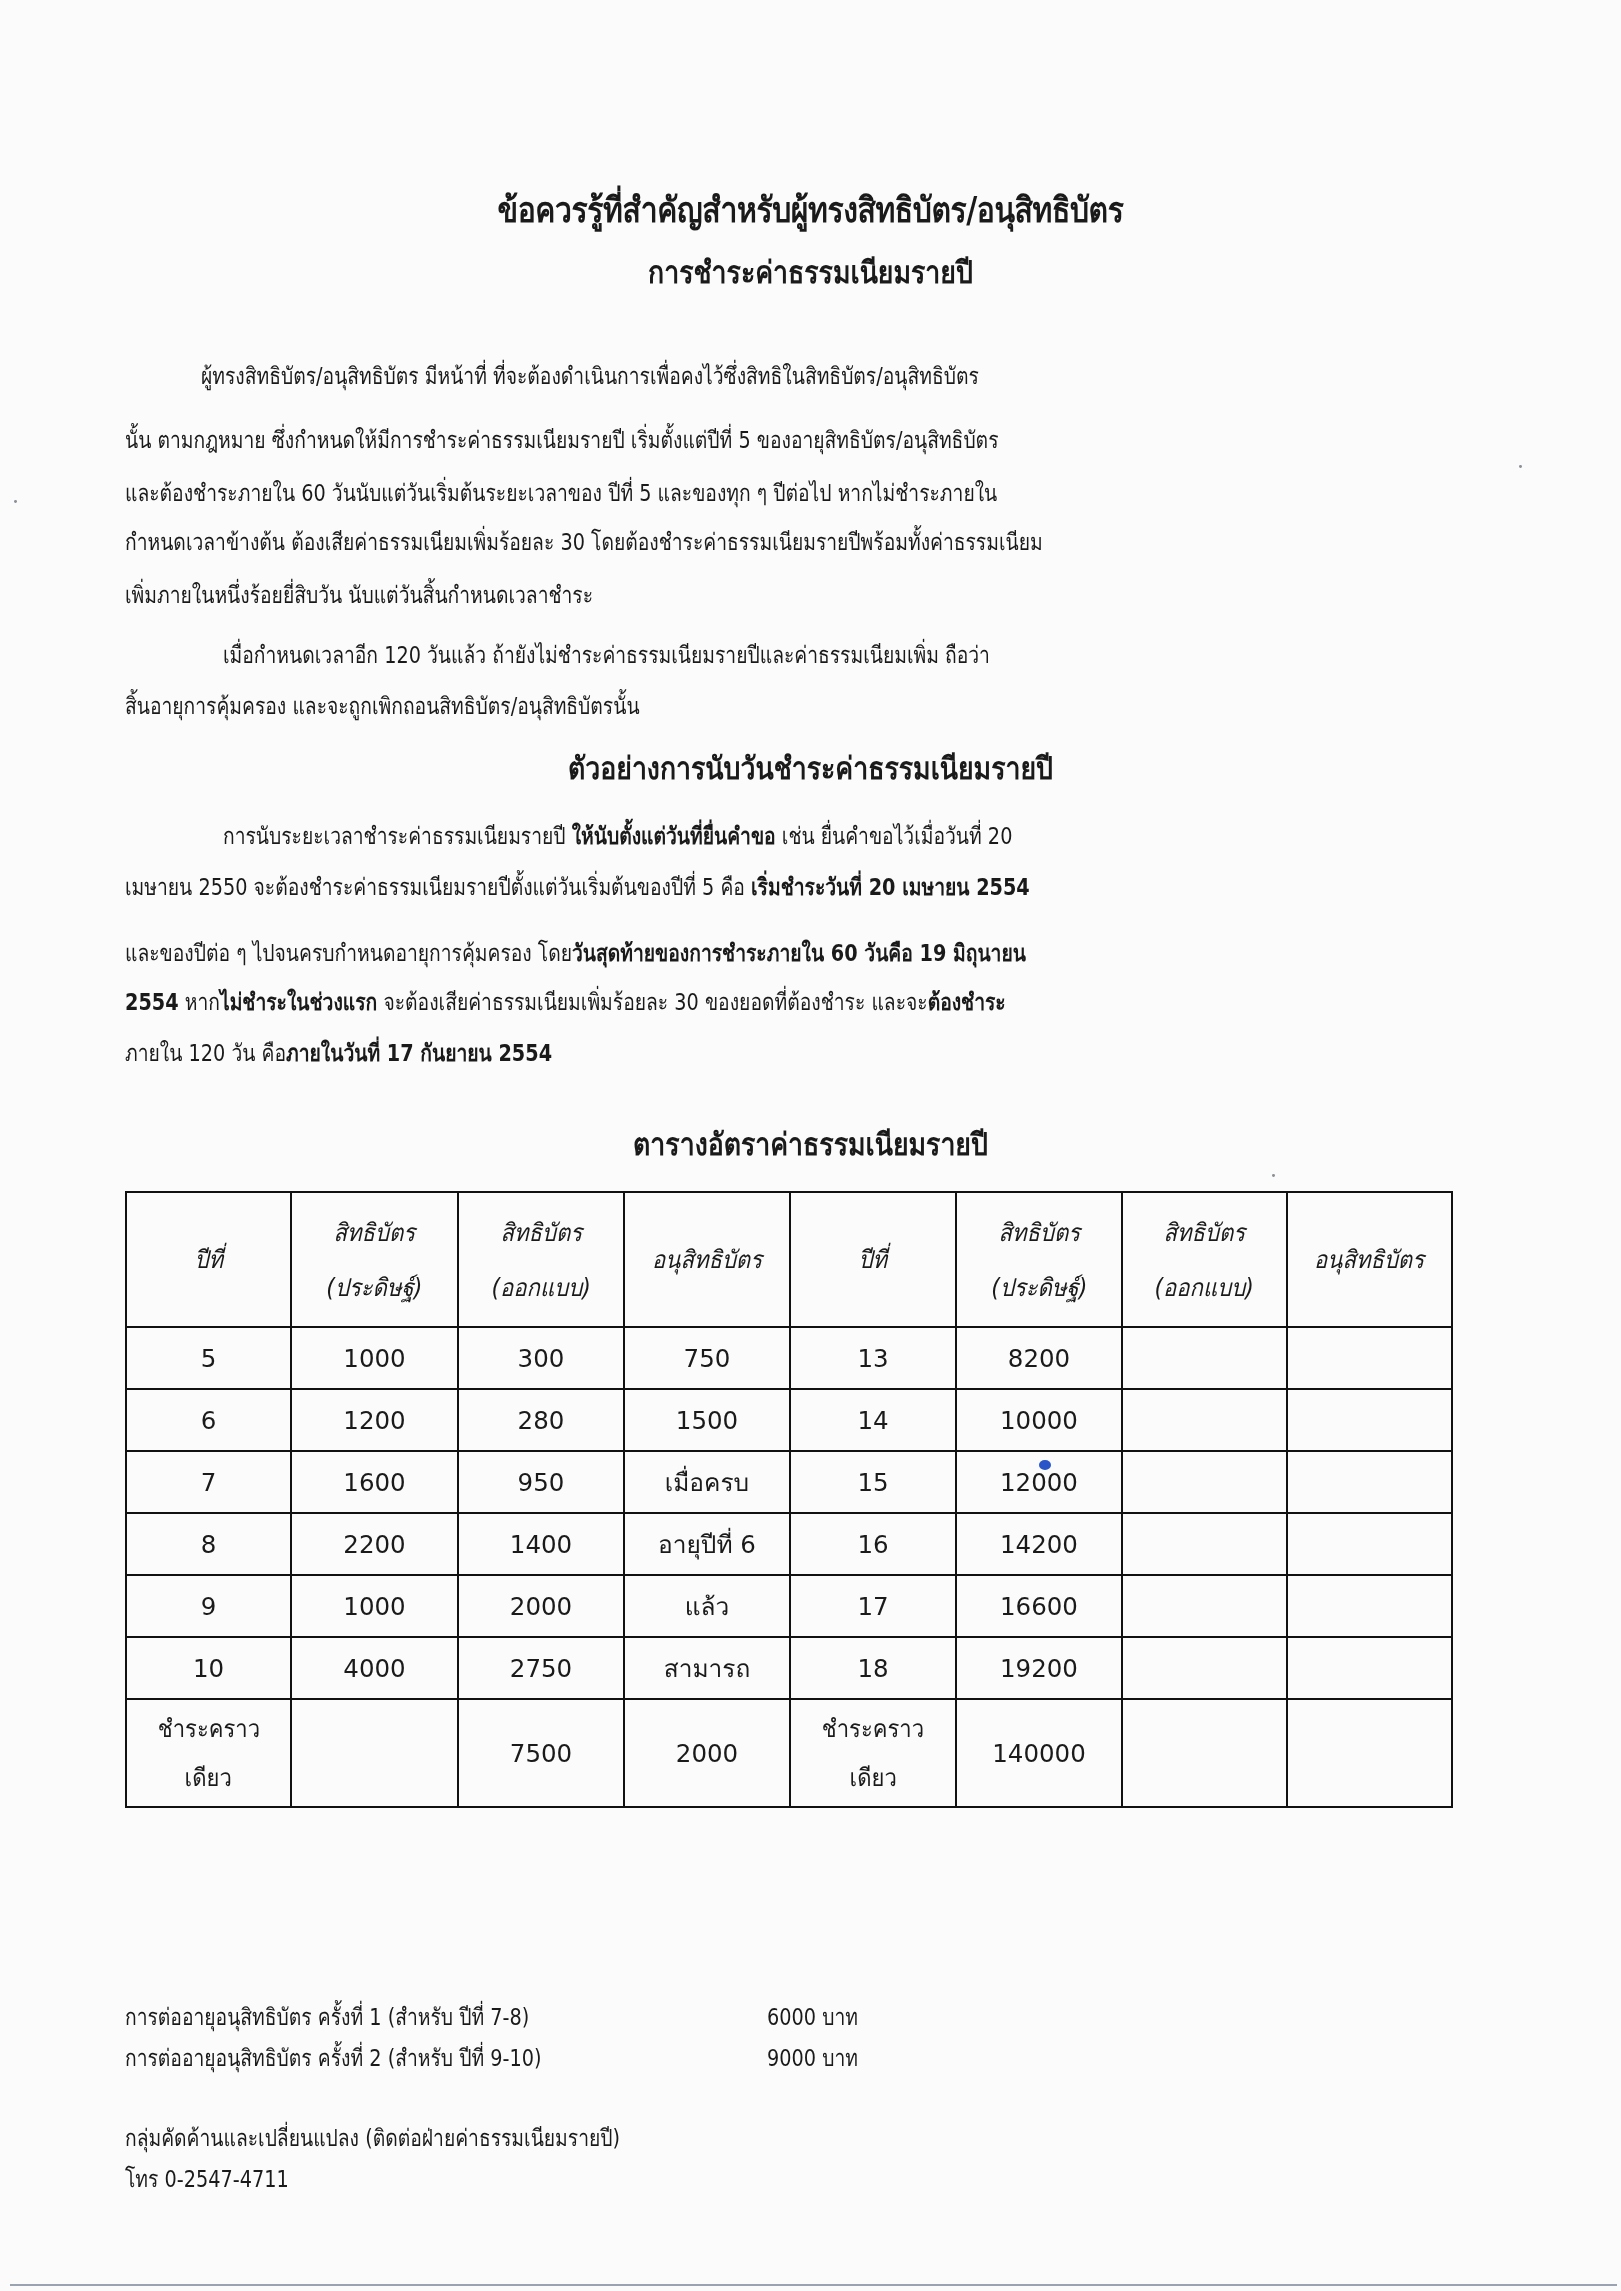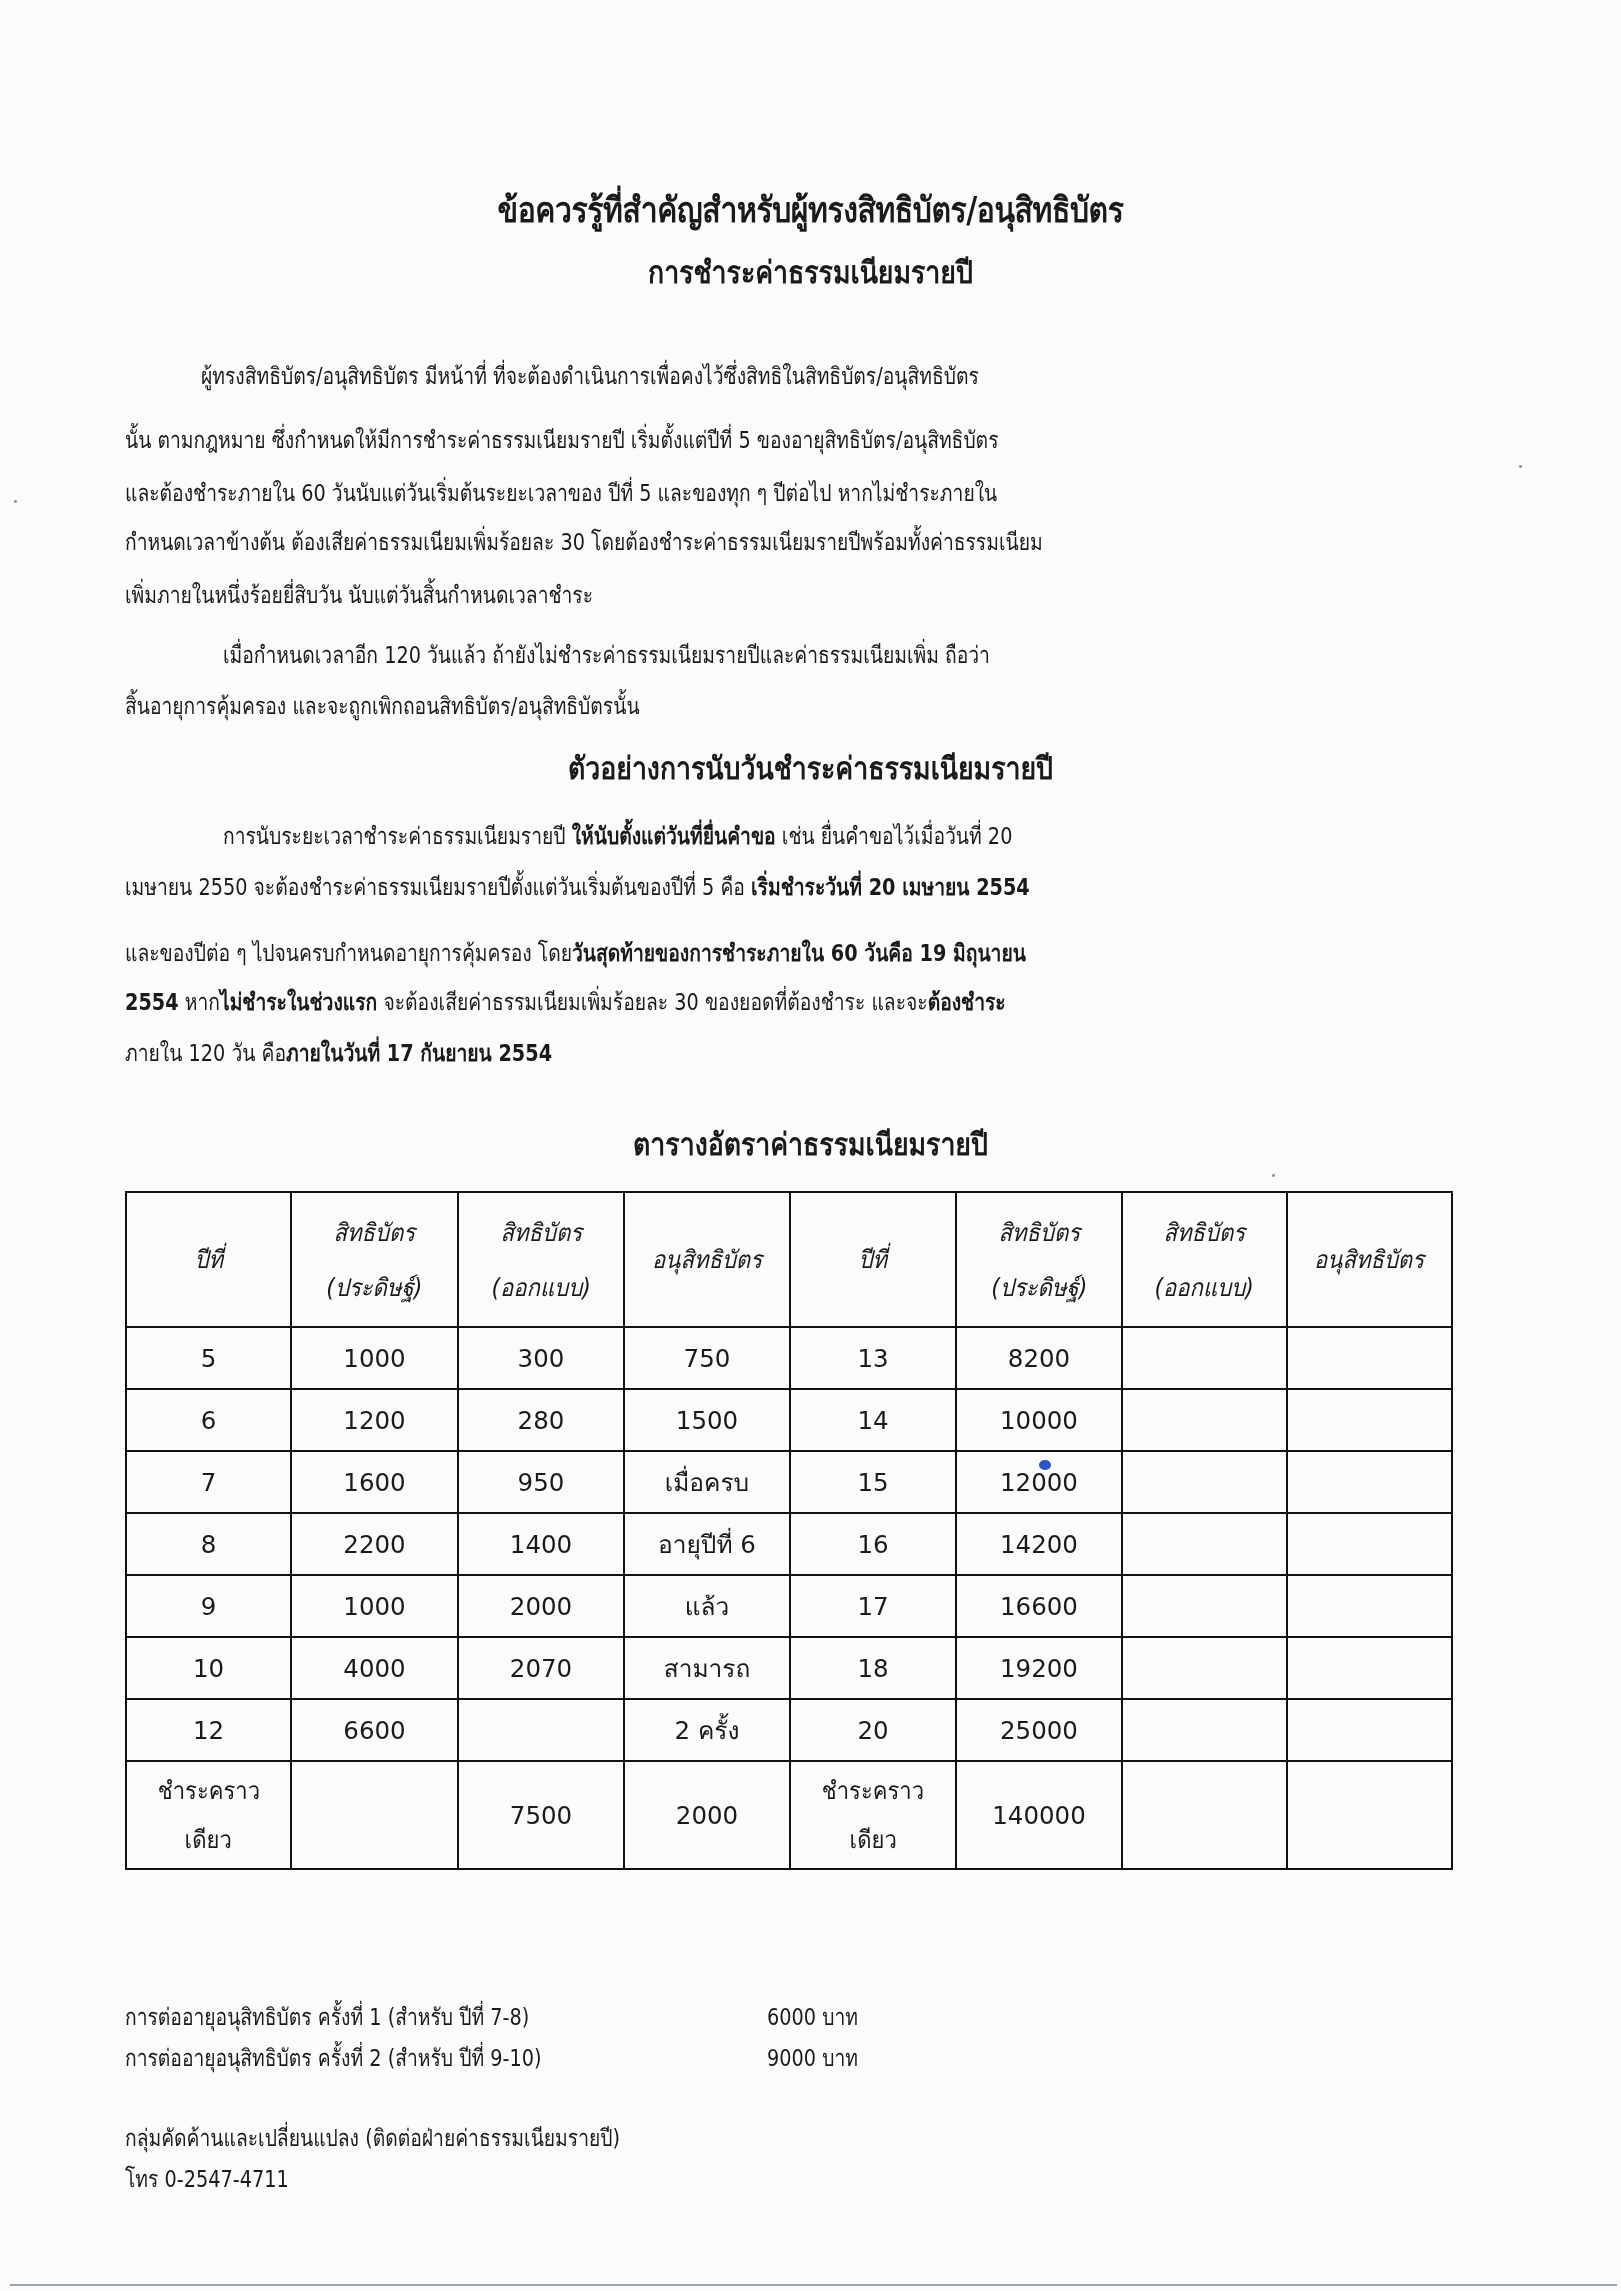--- a/index.html
+++ b/index.html
@@ -158,34 +158,24 @@
     <td>2000</td>
     <td>แล้ว</td>
     <td>17</td>
     <td>16600</td>
     <td></td>
     <td></td>
   </tr>
   <tr>
     <td>10</td>
     <td>4000</td>
-    <td>2070</td>
+    <td>2750</td>
     <td>สามารถ</td>
     <td>18</td>
     <td>19200</td>
-    <td></td>
-    <td></td>
-  </tr>
-  <tr>
-    <td>12</td>
-    <td>6600</td>
-    <td></td>
-    <td>2 ครั้ง</td>
-    <td>20</td>
-    <td>25000</td>
     <td></td>
     <td></td>
   </tr>
 
   <tr class="last">
     <td><span class="cellinner">ชำระคราว</span><br><span class="cellinner">เดียว</span></td>
     <td></td>
     <td>7500</td>
     <td>2000</td>
     <td><span class="cellinner">ชำระคราว</span><br><span class="cellinner">เดียว</span></td>

